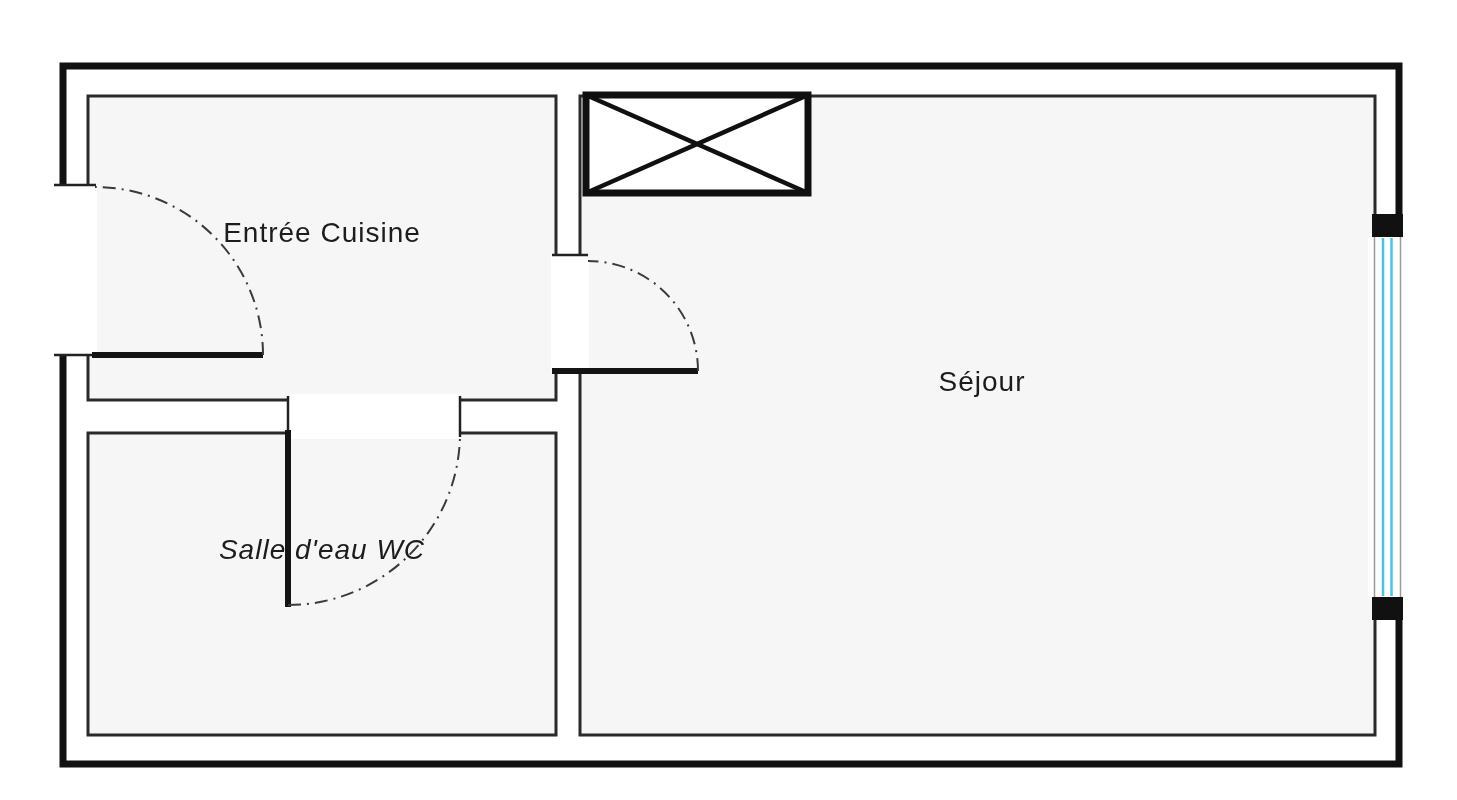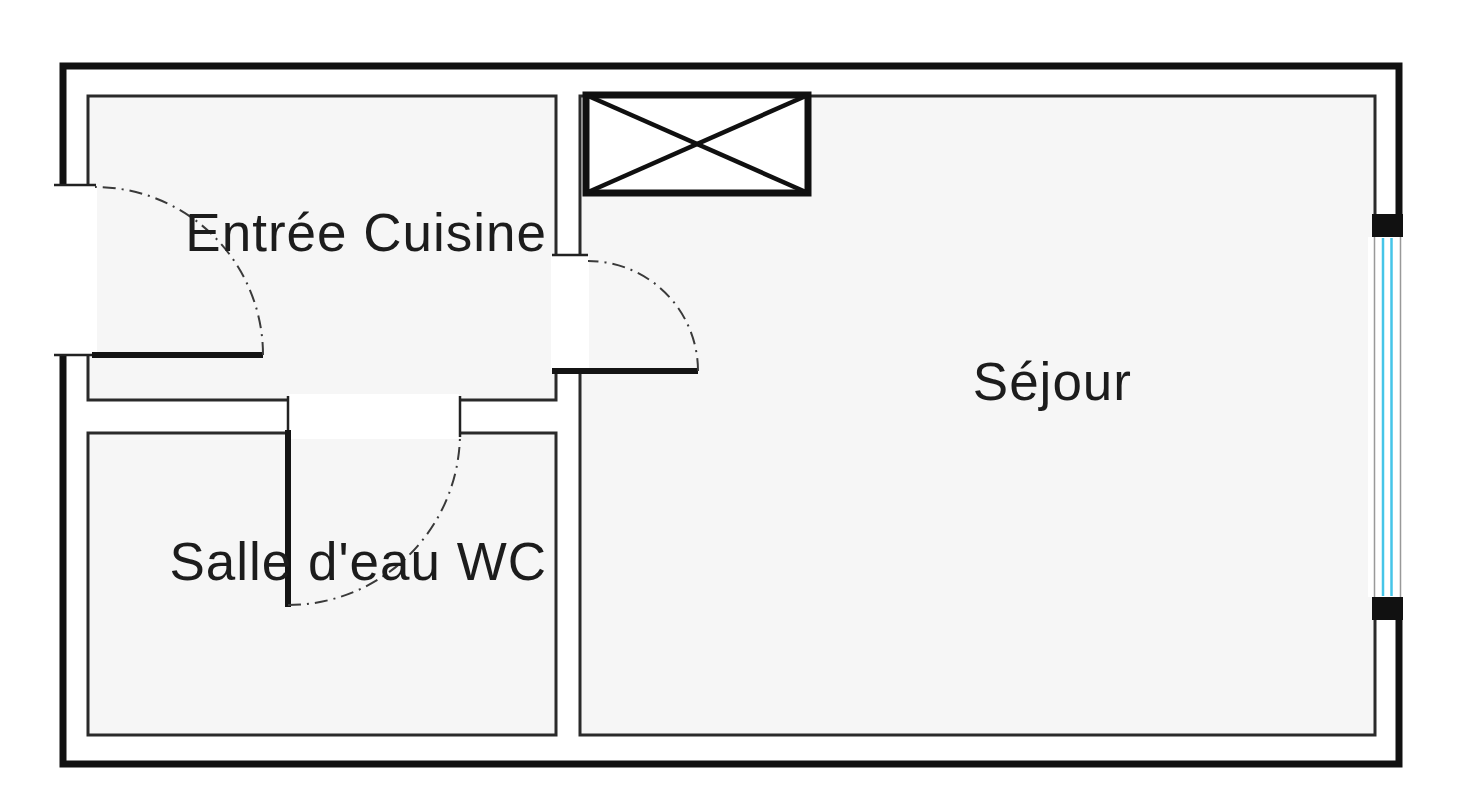--- a/index.html
+++ b/index.html
@@ -5,30 +5,30 @@
   html, body { margin: 0; padding: 0; background: #ffffff; }
   body {
     width: 1457px; height: 800px;
     position: relative; overflow: hidden;
     font-family: "Liberation Sans", sans-serif;
   }
   .plan { position: absolute; inset: 0; }
   .plan svg { position: absolute; left: 0; top: 0; }
   .room-label {
     position: absolute;
-    text-align: right;
-    font-size: 53px;
+    text-align: center;
+    font-size: 28px;
     letter-spacing: 1px;
     color: #1c1c1c;
     white-space: nowrap;
     line-height: 52px;
     height: 52px;
   }
   .lbl-entree { left: 97px;  top: 207px; width: 450px; }
-  .lbl-salle  { left: 97px;  top: 536px; width: 450px; }
+  .lbl-salle  { left: 97px;  top: 524px; width: 450px; font-style: italic; }
   .lbl-sejour { left: 832px; top: 356px; width: 300px; }
 </style>
 </head>
 <body>
 
 <div class="plan">
 
   <svg width="1457" height="800" viewBox="0 0 1457 800">
 
     <rect x="63" y="66" width="1336" height="698" fill="#ffffff" stroke="#111111" stroke-width="7"></rect>

